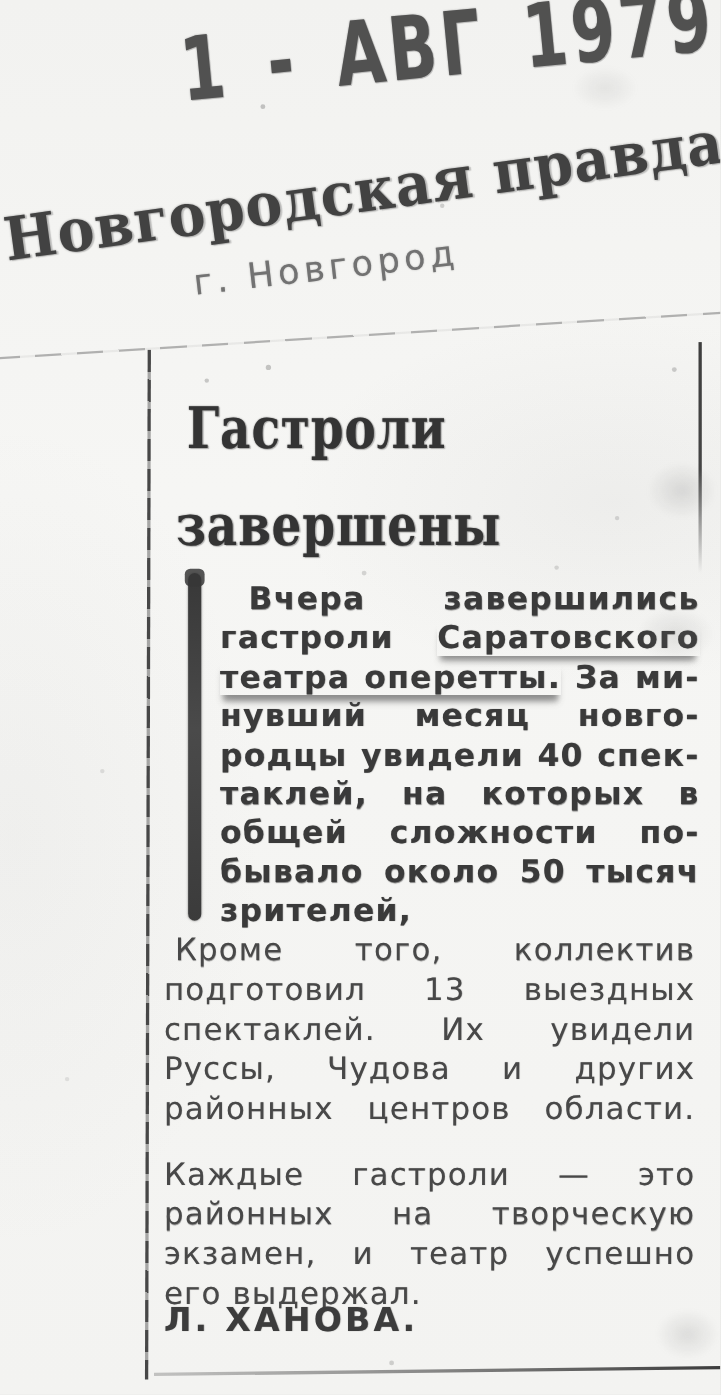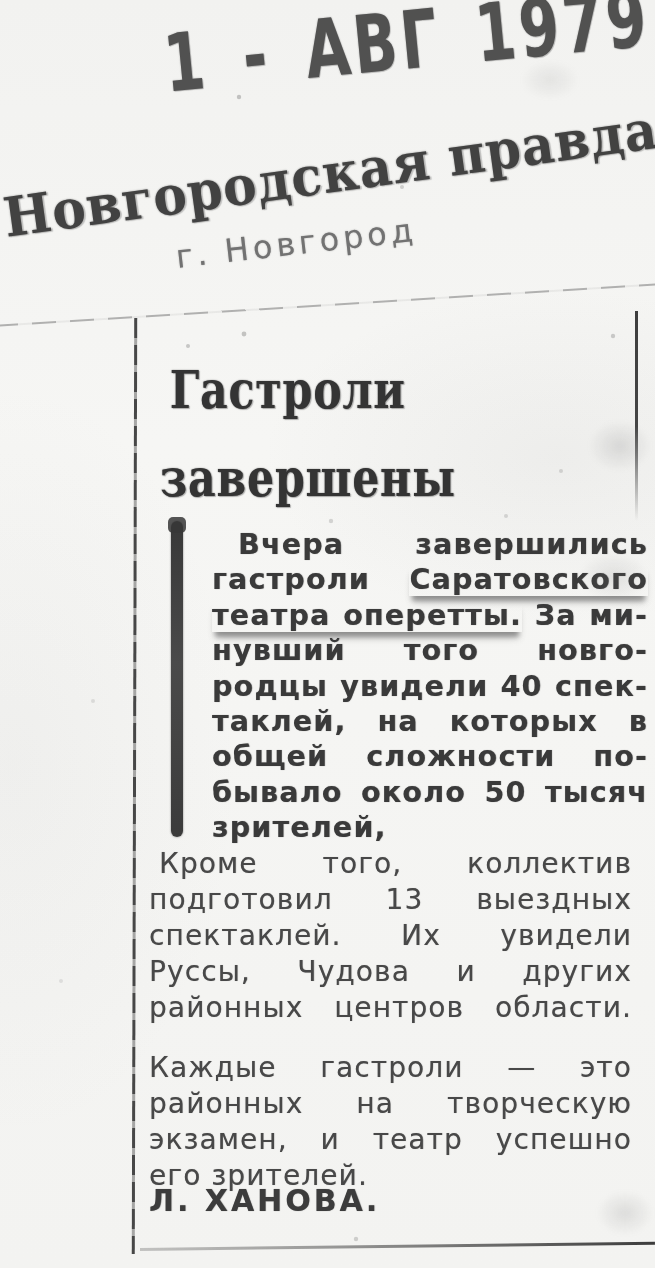--- a/index.html
+++ b/index.html
@@ -82,21 +82,21 @@
     background:rgba(55,55,55,.85);
   }
 
   
   .para{color:#3f3f3f;}
   .bl{text-align:justify;text-align-last:justify;white-space:normal;}
   .bl.left{text-align-last:left;}
   .para1{
     left:200px;top:527px;width:436px;
     font-size:28.5px;line-height:35.4px;font-weight:700;letter-spacing:1.2px;
-    color:#3a3a3a;text-shadow:0.4px 0.4px 0.9px rgba(55,55,55,.6);margin-left:12px;
+    color:#3a3a3a;text-shadow:0.4px 0.4px 0.9px rgba(55,55,55,.6);
   }
   .para1 .indent{padding-left:26px;}
   .para23{
     font-size:28px;line-height:36px;font-weight:400;letter-spacing:1.1px;
     color:#484848;text-shadow:0.3px 0.3px 0.7px rgba(80,80,80,.55);
   }
   .para2{left:149px;top:846px;width:483px;}
   .para2 .indent{padding-left:10px;}
   .para3{left:149px;top:1050px;width:483px;}
   .ul-smear{
@@ -151,41 +151,41 @@
     <div class="h1line">Гастроли</div>
     <div>завершены</div>
   </div>
 
   <div class="abs embar"></div>
 
   <div class="abs para para1">
     <div class="bl indent">Вчера завершились</div>
     <div class="bl"><span>гастроли</span> <span class="ul-smear">Саратовского</span></div>
     <div class="bl"><span class="ul-smear">театра оперетты.</span> <span>За ми-</span></div>
-    <div class="bl">нувший того новго-</div>
+    <div class="bl">нувший месяц новго-</div>
     <div class="bl">родцы увидели 40 спек-</div>
     <div class="bl">таклей, на которых в</div>
     <div class="bl">общей сложности по-</div>
     <div class="bl">бывало около 50 тысяч</div>
     <div class="bl left">зрителей,</div>
   </div>
 
   <div class="abs para para23 para2">
     <div class="bl indent">Кроме того, коллектив</div>
     <div class="bl">подготовил 13 выездных</div>
     <div class="bl">спектаклей. Их увидели</div>
     <div class="bl">Руссы, Чудова и других</div>
     <div class="bl">районных центров области.</div>
   </div>
 
   <div class="abs para para23 para3">
     <div class="bl indent">Каждые гастроли — это</div>
     <div class="bl">районных на творческую</div>
     <div class="bl">экзамен, и театр успешно</div>
-    <div class="bl left">его зрителей.</div>
+    <div class="bl left">его выдержал.</div>
   </div>
 
   <div class="abs signature">Л. ХАНОВА.</div>
 
   <div class="abs blob blob1"></div>
   <div class="abs blob blob2"></div>
   <div class="abs blob blob3"></div>
   <div class="abs blob blob4"></div>
   <div class="abs specks"></div>
 

